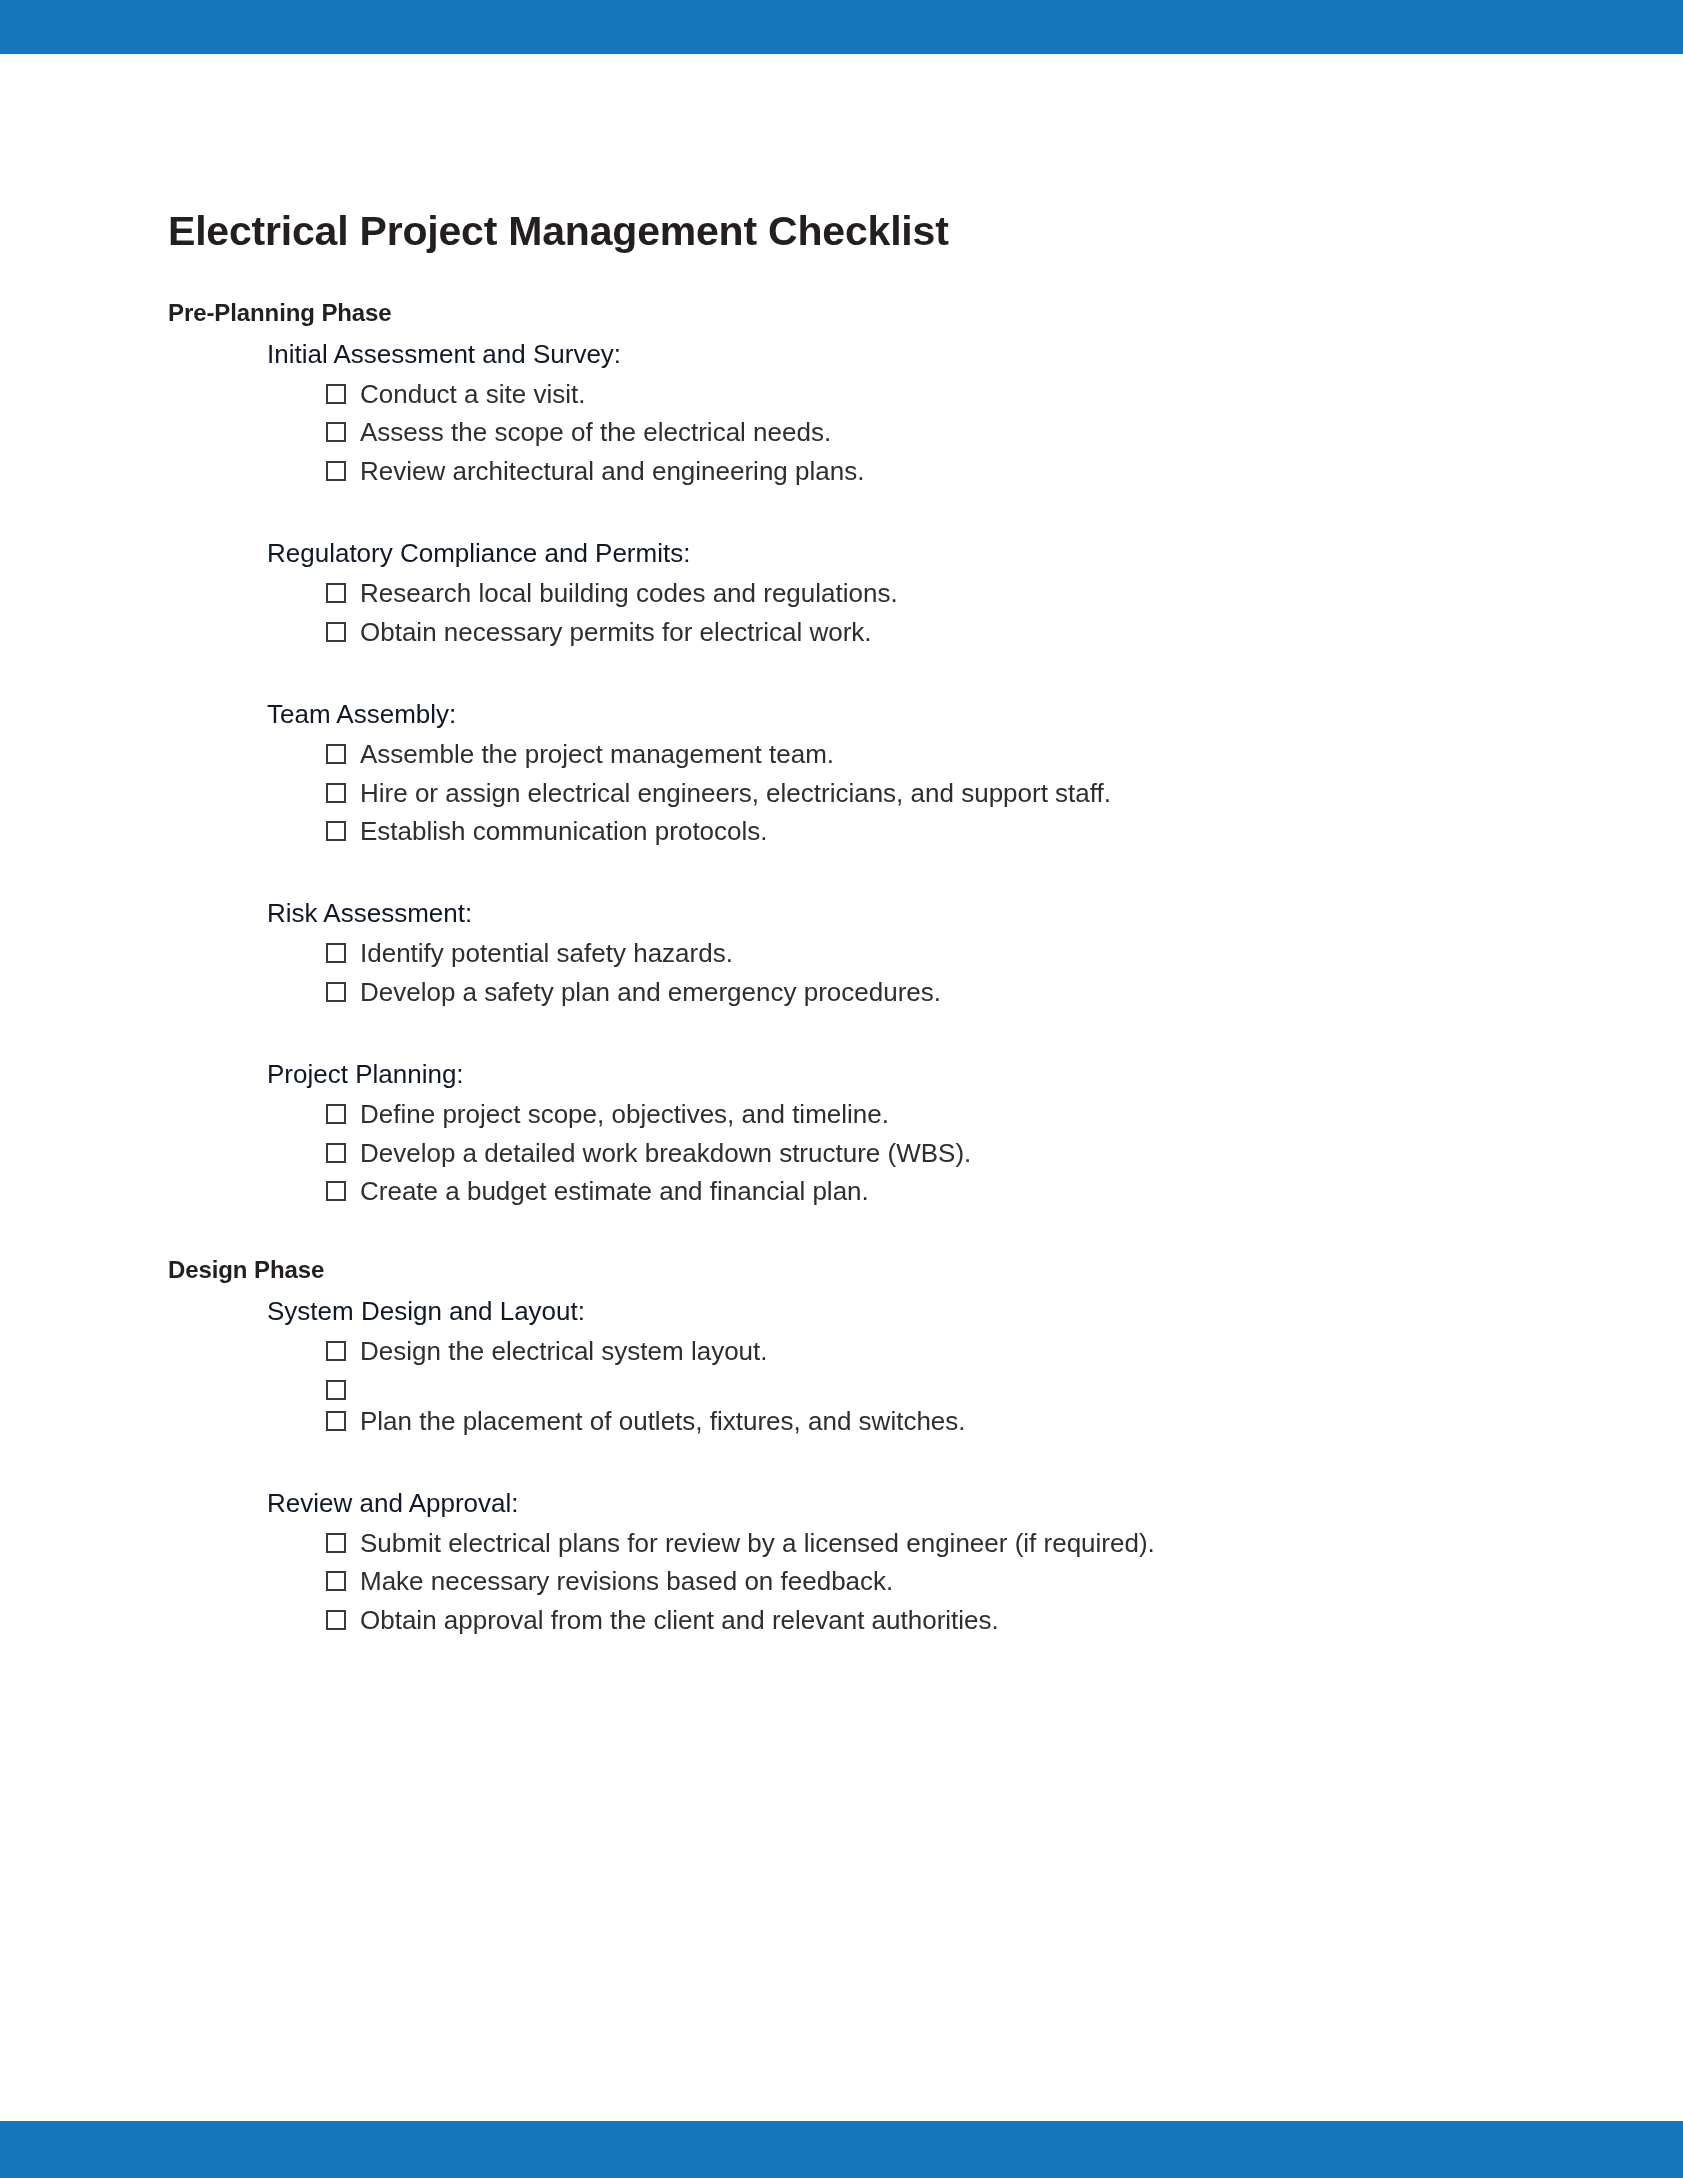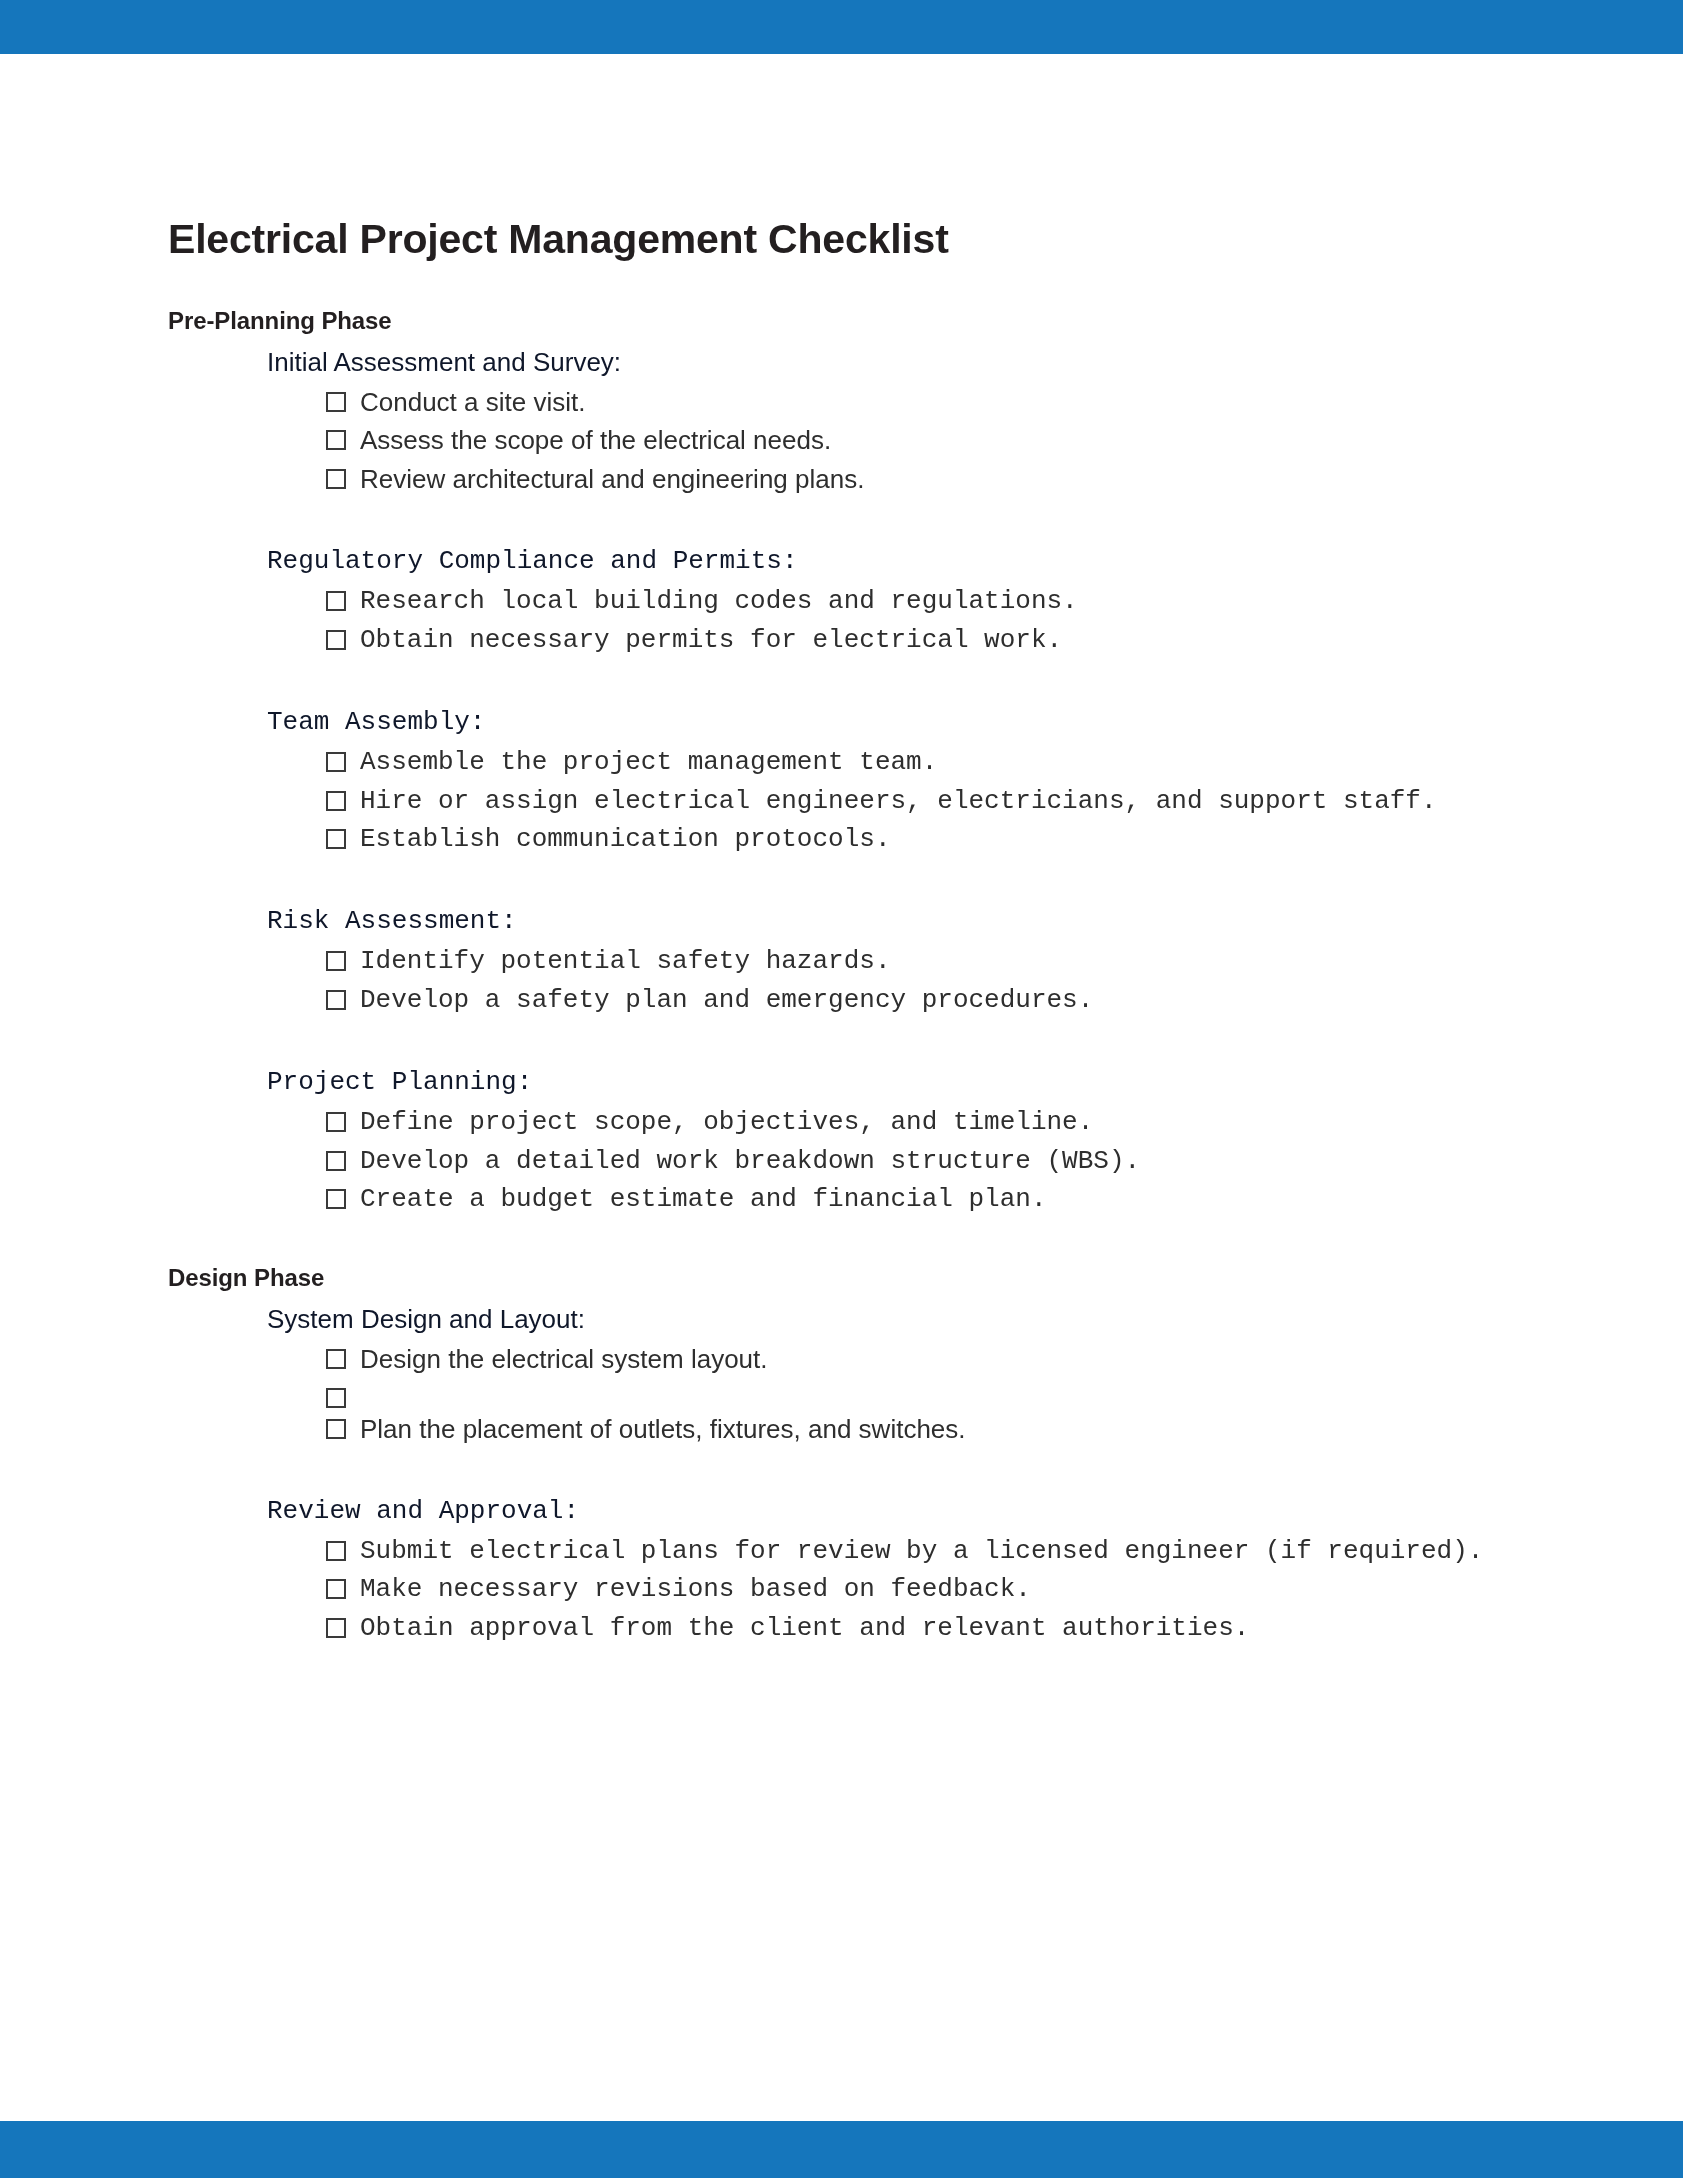--- a/index.html
+++ b/index.html
@@ -27,21 +27,21 @@
     top: 0;
     height: 54px;
   }
   .bar-bottom {
     top: 2121px;
     height: 57px;
   }
 
   .page {
     position: absolute;
-    top: 54px;
+    top: 46px;
     left: 0;
     width: 1683px;
     height: 2066px;
     box-sizing: border-box;
     padding: 163px 168px 0 168px;
   }
 
   .doc-title {
     font-size: 41px;
     font-weight: bold;
@@ -65,21 +65,20 @@
     letter-spacing: -0.1px;
     line-height: 1.15;
     margin: 0;
   }
 
   .group {
     margin-top: 10px;
   }
   .group + .group {
     margin-top: 46px;
-    font-family: Liberation Mono, monospace;
   }
 
   .group-title {
     font-size: 26px;
     color: #0f172a;
     font-weight: normal;
     line-height: 1.32;
     margin: 0 0 4px 99px;
   }
 

